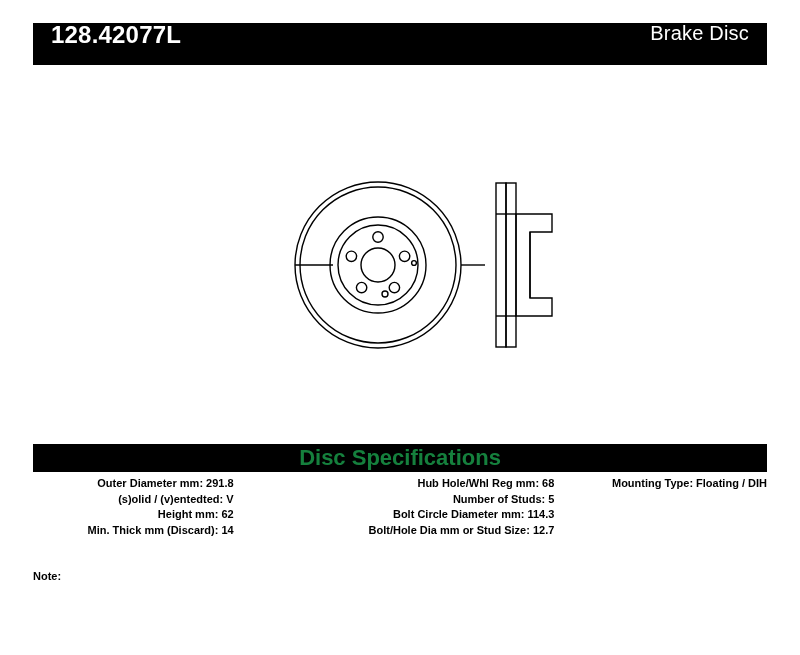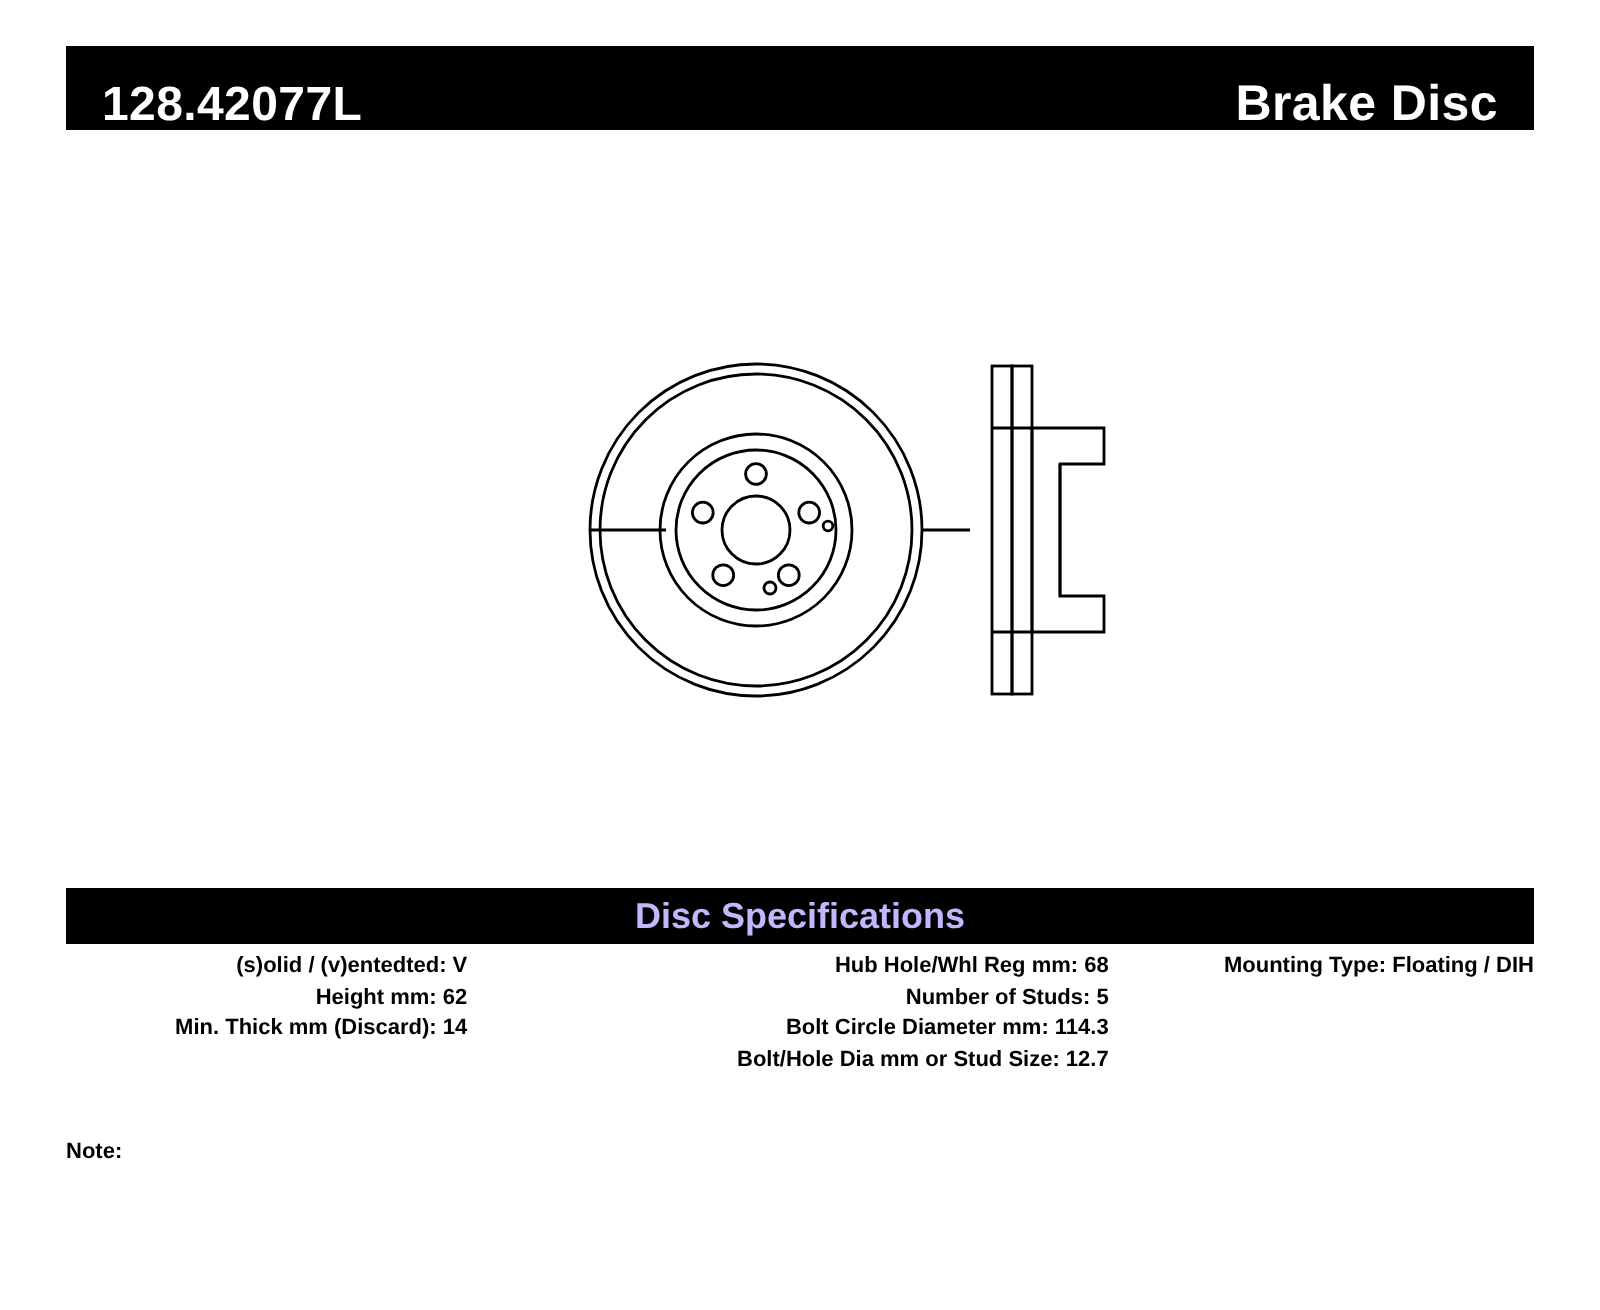--- a/index.html
+++ b/index.html
@@ -25,37 +25,37 @@
 
   
   .header-bar {
     position: absolute;
     left: 33px;
     top: 23px;
     width: 734px;
     height: 42px;
     background: #000000;
     display: flex;
-    align-items: flex-end;
+    align-items: flex-start;
     justify-content: space-between;
     box-sizing: border-box;
     padding: 0 18px;
   }
   .part-number {
     color: #ffffff;
     font-size: 24px;
     font-weight: bold;
     letter-spacing: 0.2px;
     line-height: 1;
     font-family: "Liberation Sans", sans-serif;
   }
   .product-type {
     color: #ffffff;
-    font-size: 25px;
-    font-weight: bold;
+    font-size: 20px;
+    font-weight: normal;
     letter-spacing: 0.2px;
     line-height: 1;
     font-family: "Liberation Sans", sans-serif;
   }
 
   
   .drawing-area {
     position: absolute;
     left: 33px;
     top: 80px;
@@ -72,22 +72,22 @@
     left: 33px;
     top: 444px;
     width: 734px;
     height: 28px;
     background: #000000;
     display: flex;
     align-items: center;
     justify-content: center;
   }
   .spec-title {
-    color: #c4b5fd;
-    font-size: 18px;
+    color: #15803d;
+    font-size: 22px;
     font-weight: bold;
     font-family: "Liberation Sans", sans-serif;
   }
 
   .spec-columns {
     position: absolute;
     left: 33px;
     top: 476px;
     width: 734px;
     display: flex;
@@ -179,20 +179,21 @@
       </g>
     </svg>
   </div>
 
   <div class="spec-title-bar">
     <div class="spec-title">Disc Specifications</div>
   </div>
 
   <div class="spec-columns">
     <div class="spec-col col-left">
+      <div class="spec-row">Outer Diameter mm: 291.8</div>
       <div class="spec-row">(s)olid / (v)entedted: V</div>
       <div class="spec-row">Height mm: 62</div>
       <div class="spec-row">Min. Thick mm (Discard): 14</div>
     </div>
     <div class="spec-col col-mid">
       <div class="spec-row">Hub Hole/Whl Reg mm: 68</div>
       <div class="spec-row">Number of Studs: 5</div>
       <div class="spec-row">Bolt Circle Diameter mm: 114.3</div>
       <div class="spec-row">Bolt/Hole Dia mm or Stud Size: 12.7</div>
     </div>

